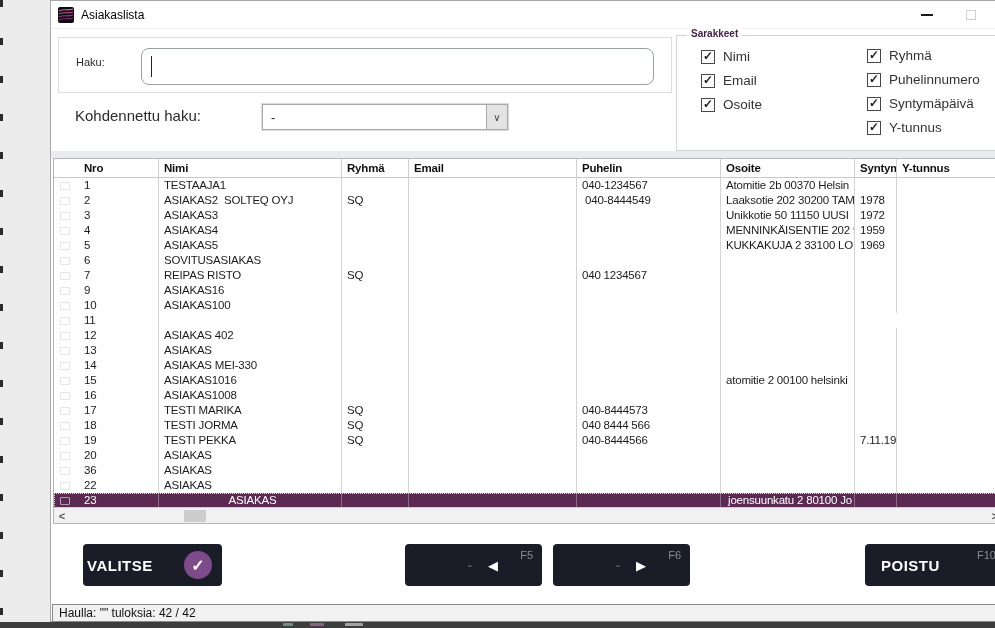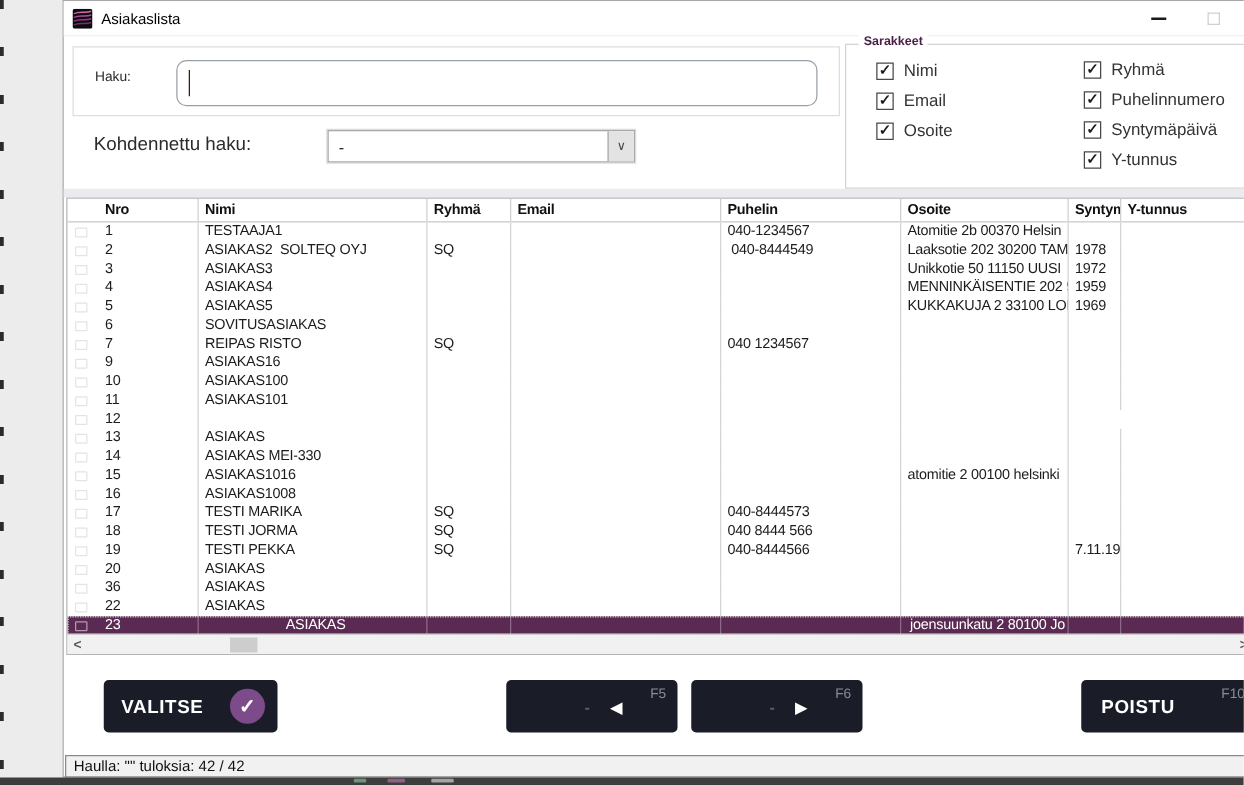--- a/index.html
+++ b/index.html
@@ -111,21 +111,21 @@
   .sb-left { left:0; top:0; font-size:11px; font-weight:bold; }
   .sb-right { right:0; top:0; font-size:11px; font-weight:bold; }
   .v-thumb { position:absolute; left:2px; top:260px; width:12px; height:24px; background:#cdcdcd; }
   .h-thumb { position:absolute; left:130px; top:2px; width:22px; height:12px; background:#cdcdcd; }
 
   
   .big-btn {
     position:absolute; top:543px; height:42px; background:#1a1c28; border-radius:4px;
     color:#fff; display:flex; align-items:center;
   }
-  .btn-valitse { left:32px; width:139px; padding-left:14px; }
+  .btn-valitse { left:32px; width:139px; padding-left:4px; }
   .btn-valitse .lbl { font-size:15px; font-weight:bold; letter-spacing:.5px; }
   .check-circle {
     position:absolute; right:10px; top:7px; width:28px; height:28px; border-radius:50%;
     background:#7d4b8a; display:flex; align-items:center; justify-content:center;
     font-size:16px; font-weight:bold; color:#fff;
   }
   .btn-prev { left:354px; width:137px; justify-content:flex-end; padding-right:44px; gap:16px; }
   .btn-next { left:502px; width:137px; justify-content:flex-end; padding-right:44px; gap:16px; }
   .nav-dash { font-size:13px; color:#5a5d68; font-weight:bold; }
   .nav-arrow { font-size:13px; color:#fff; }
@@ -329,30 +329,30 @@
     <div class="cell val">ASIAKAS100</div>
     <div class="cell val"></div>
     <div class="cell val"></div>
     <div class="cell val"></div>
     <div class="cell val"></div>
     <div class="cell val"></div>
     <div class="cell val"></div>
   </div>
         <div class="grid-row trow">
     <div class="cell c-nro"><span class="rowicon"></span><span class="val">11</span></div>
-    <div class="cell val">ASIAKAS101</div>
     <div class="cell val"></div>
     <div class="cell val"></div>
     <div class="cell val"></div>
     <div class="cell val"></div>
     <div class="cell val"></div>
     <div class="cell val"></div>
   </div>
         <div class="grid-row trow">
     <div class="cell c-nro"><span class="rowicon"></span><span class="val">12</span></div>
+    <div class="cell val">ASIAKAS 402</div>
     <div class="cell val"></div>
     <div class="cell val"></div>
     <div class="cell val"></div>
     <div class="cell val"></div>
     <div class="cell val"></div>
     <div class="cell val"></div>
   </div>
         <div class="grid-row trow">
     <div class="cell c-nro"><span class="rowicon"></span><span class="val">13</span></div>
     <div class="cell val">ASIAKAS</div>

